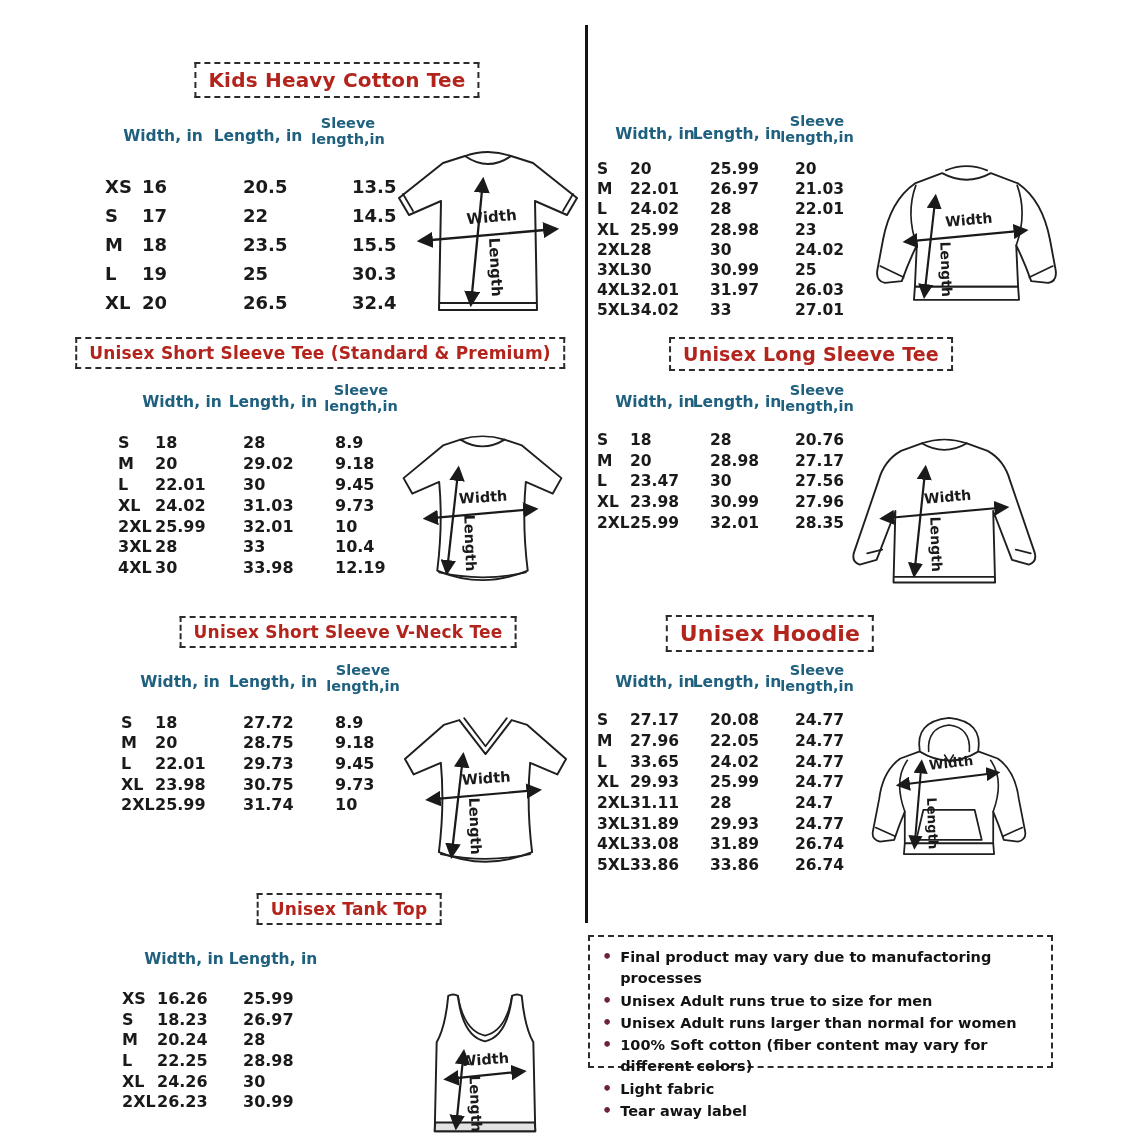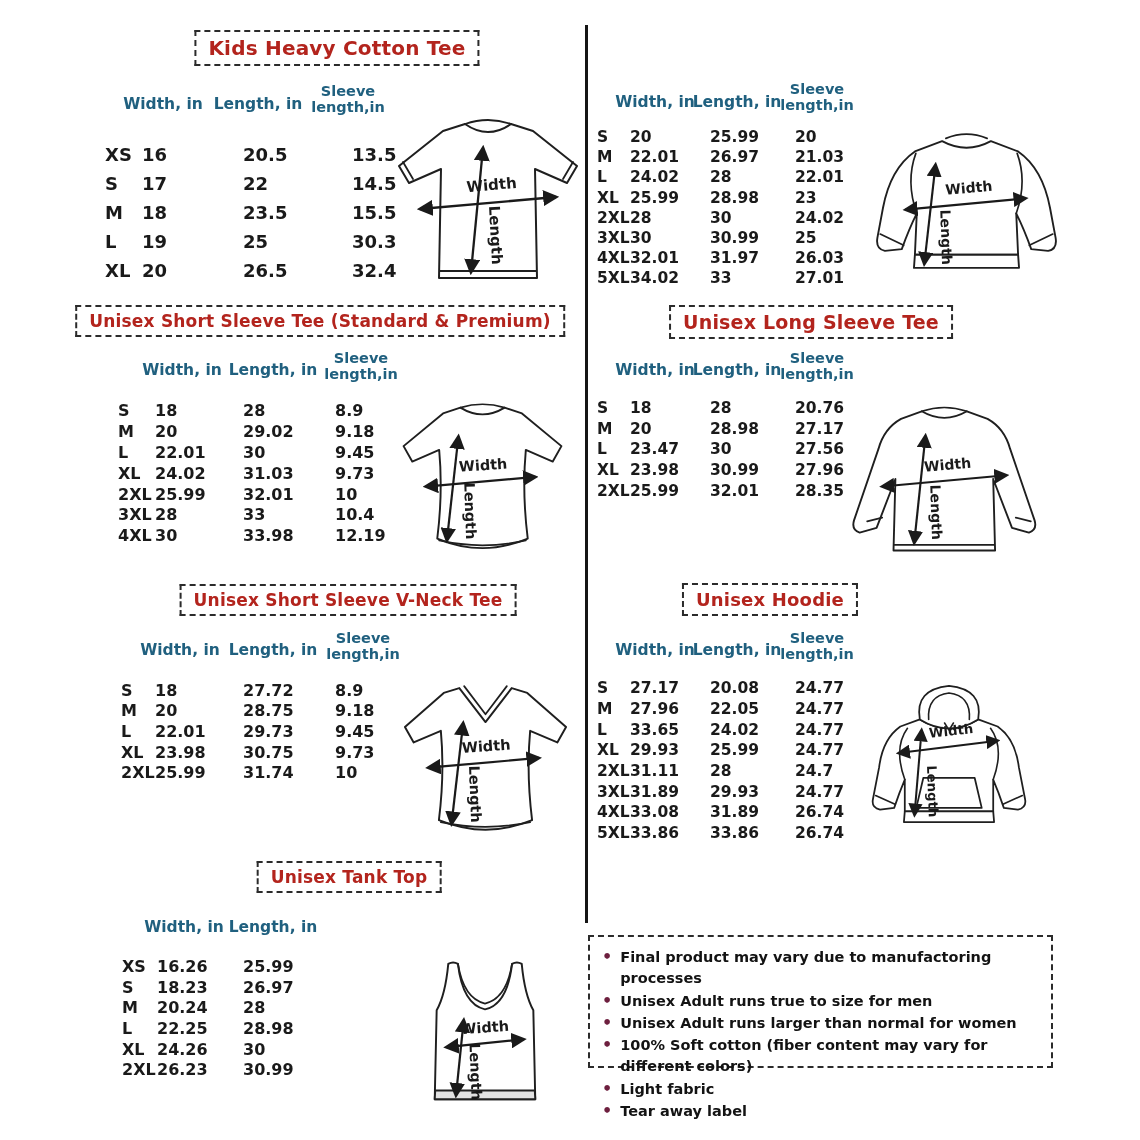--- a/index.html
+++ b/index.html
@@ -1,21 +1,21 @@
 <!DOCTYPE html>
 <html><head>
 <meta charset="utf-8">
 <style>
   html,body{margin:0;padding:0;}
   body{
     width:1140px;height:1140px;position:relative;background:#ffffff;
     font-family:"DejaVu Sans","Liberation Sans",sans-serif;color:#1a1a1a;
     overflow:hidden;
   }
-  .panel{position:absolute;}
+  .panel{position:absolute;margin-top:32px;}
   .title{
     position:absolute;transform:translateX(-50%);
     border:2px dashed #2b2b2b;padding:4px 12px;background:#fff;
     color:#b3241d;font-weight:bold;white-space:nowrap;letter-spacing:.2px;
   }
   .hdr{
     position:absolute;transform:translateX(-50%);
     color:#20607f;font-weight:bold;font-size:15.5px;text-align:center;
     white-space:pre-line;line-height:17px;
   }
@@ -326,21 +326,21 @@
     <path class="gl" d="M63 10 L85 39 L107 10"></path>
     <path class="gl" d="M39 150 Q85 160 131 150"></path>
     <line class="arrow" x1="26" y1="94" x2="140" y2="84" marker-start="url(#ah)" marker-end="url(#ah)"></line>
     <text x="86" y="77" text-anchor="middle" transform="rotate(-4 86 77)">Width</text>
     <line class="arrow" x1="62" y1="48" x2="50" y2="152" marker-start="url(#ah)" marker-end="url(#ah)"></line>
     <text transform="translate(68 92) rotate(88)">Length</text>
   </svg>
 </section>
 
 <section class="panel" style="left:588px;top:578px;width:545px;height:285px">
-  <div class="title" style="left:182px;top:5px;font-size:18px">Unisex Hoodie</div>
+  <div class="title" style="left:182px;top:5px;font-size:22px">Unisex Hoodie</div>
   <div class="hdr" style="left:67px;top:64px">Width, in</div>
   <div class="hdr" style="left:149px;top:64px">Length, in</div>
   <div class="hdr two" style="left:229px;top:53px">Sleeve
 length,in</div>
   <div class="tbody" style="left:9px;top:100px;--cols:33px 80px 85px 80px;--rh:20.7px;font-size:15.5px">
       <div class="trow">
         <span class="td">S</span>
         <span class="td">27.17</span>
         <span class="td">20.08</span>
         <span class="td">24.77</span>

